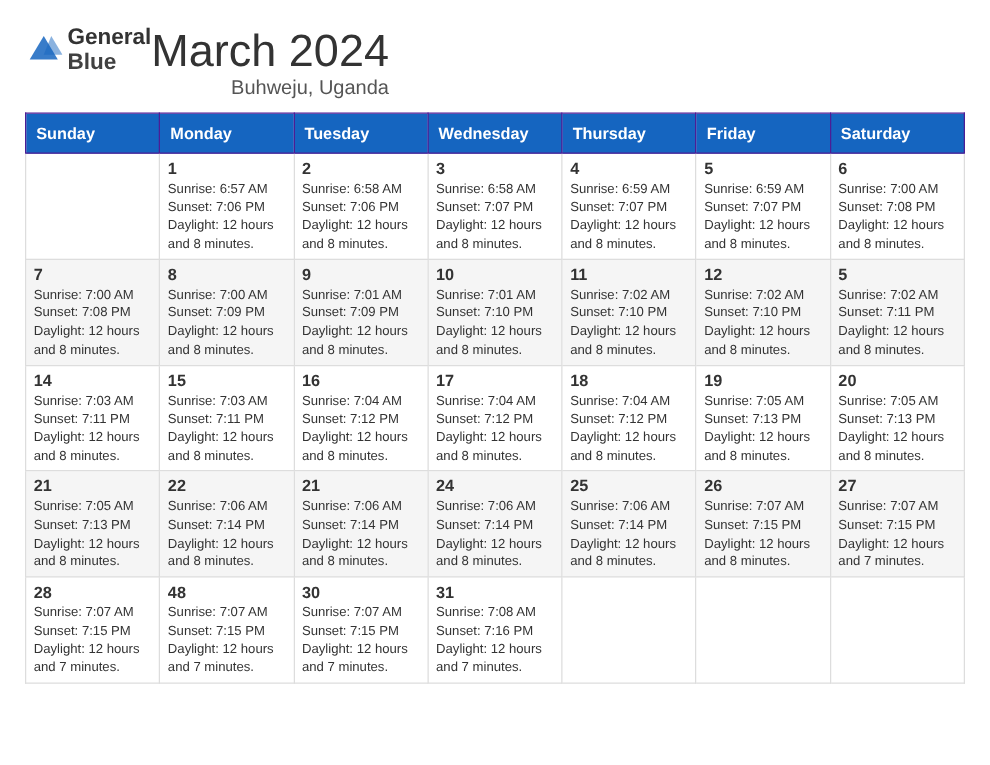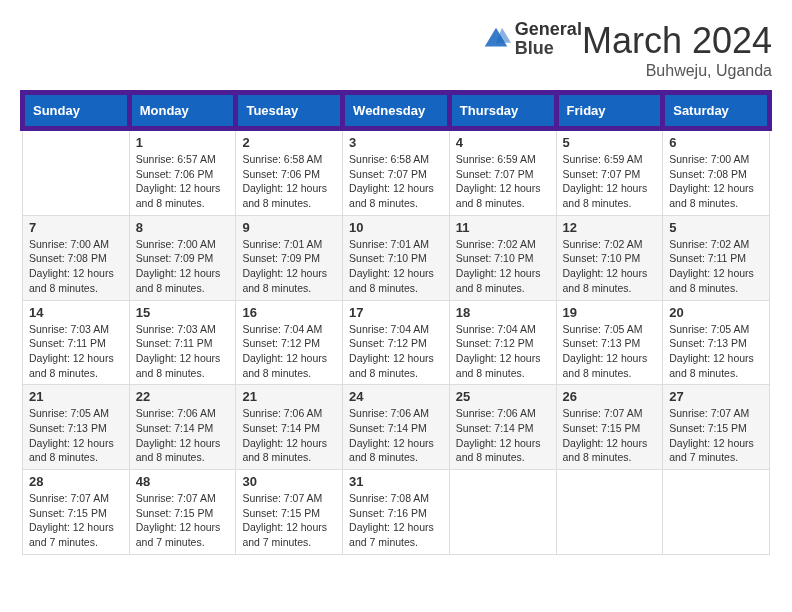--- a/index.html
+++ b/index.html
@@ -5,21 +5,21 @@
     * { box-sizing: border-box; margin: 0; padding: 0; }
     body {
       font-family: Arial, sans-serif;
       background: #fff;
       width: 792px;
       min-height: 612px;
       padding: 20px;
     }
     .header-section {
       display: flex;
-      justify-content: flex-end;
+      justify-content: flex-start;
       align-items: flex-start;
       margin-bottom: 10px;
     }
     .logo {
       display: flex;
       align-items: center;
       gap: 4px;
     }
     .logo-text-general {
       font-size: 18px;
@@ -54,21 +54,21 @@
       border-collapse: collapse;
       font-size: 11px;
     }
     .calendar-table th {
       background-color: #1565c0;
       color: #fff;
       padding: 8px 8px;
       text-align: left;
       font-size: 13px;
       font-weight: bold;
-      border: 5px solid #4c1d95;
+      border: 1px solid #4c1d95;
     }
     .calendar-table td {
       border: 1px solid #ddd;
       vertical-align: top;
       padding: 4px 6px;
       min-height: 80px;
       width: calc(100% / 7);
     }
     .cell-empty {
       background: #f9f9f9;

